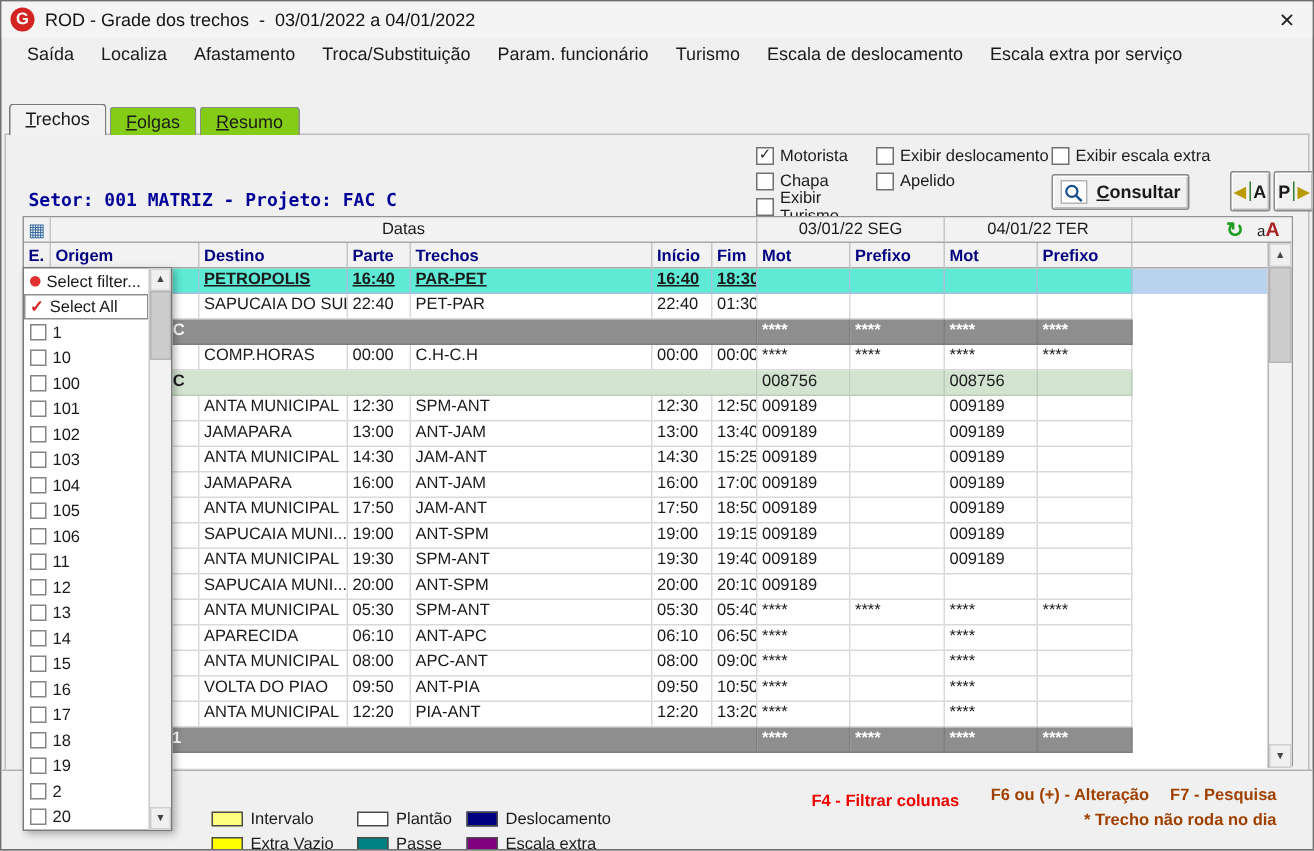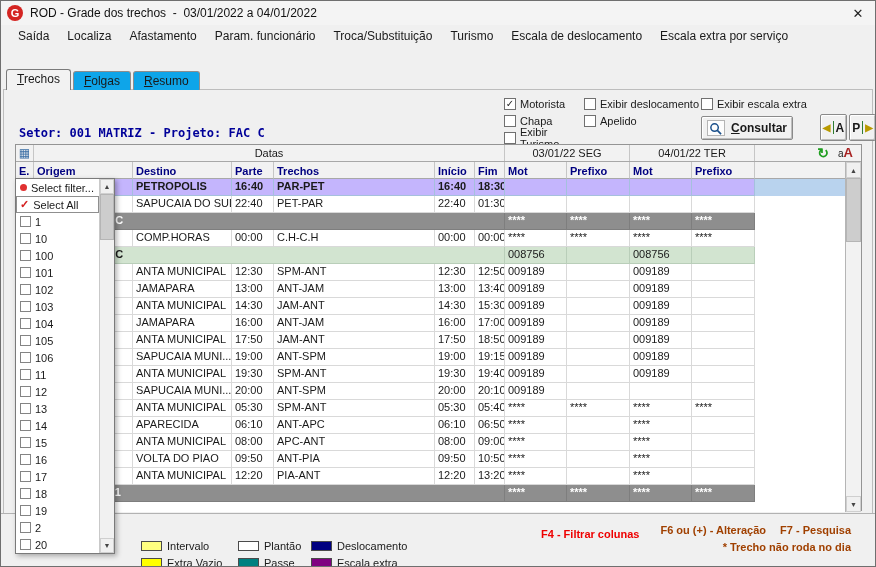--- a/index.html
+++ b/index.html
@@ -19,21 +19,21 @@
 
   
   .menubar  { position:absolute; top:24px; left:0; right:0; height:22px; display:flex;
               align-items:center; padding-left:8px; }
   .menubar2 { position:absolute; top:46px; left:0; right:0; height:21px; display:flex;
               align-items:center; padding-left:8px; border-bottom:1px solid #cdcdcd; }
   .menu-item { padding:3px 9px; white-space:nowrap; cursor:default; }
 
   
   .tabsbar { position:absolute; top:68px; left:5px; height:21px; display:flex; align-items:flex-end; z-index:3; }
-  .tab { height:19px; padding:2px 10px 0; margin-right:2px; background:#0ea5e9;
+  .tab { height:19px; padding:2px 10px 0; margin-right:2px; background:#84cc16;
          border:1px solid #8d8d8d; border-bottom:none; border-radius:3px 3px 0 0; font-size:12px; }
   .tab.active { height:21px; background:#f2f2f2; border-color:#7a7a7a; }
   .ulf { display:block; }
   .ulf::first-letter { text-decoration:underline; }
   .pane { position:absolute; top:88px; left:2px; right:2px; bottom:1px; background:#f0f0f0;
           border:1px solid #bdbdbd; }
 
   
   .info-text { position:absolute; left:18px; top:95px; font-family:"DejaVu Sans Mono", monospace;
                font-size:12px; font-weight:bold; color:#000099; line-height:15px; white-space:pre; }
@@ -82,21 +82,21 @@
            overflow:hidden; white-space:nowrap; display:flex; align-items:center; gap:3px; }
   .hfill { flex:1; border-bottom:1px solid #a8a8a8; }
   .sort-arrow { color:#cc2222; font-weight:bold; font-size:11px; }
 
   #rows { height:333px; overflow:hidden; }
   .trow { display:flex; height:17px; background:#fff; cursor:default; }
   .tcell { border-right:1px solid #d9d9d9; border-bottom:1px solid #d9d9d9; padding:1px 0 0 3px;
            font-size:11px; overflow:hidden; white-space:nowrap; }
   .rfill { flex:1; }
   .trow.selected { background:#b9d3ee; font-weight:bold; }
-  .trow.selected .tcell { background:#c4b5fd; border-color:#a5c0dd; }
+  .trow.selected .tcell { background:#5eead4; border-color:#a5c0dd;text-decoration:underline; }
   .trow.group-gray .tcell { background:#8e8e8e; color:#fff; border-color:#7e7e7e; font-weight:bold; }
   .trow.group-green .tcell { background:#d2e4d0; border-color:#b9ceb9; }
   .trow.group-green .lab { font-weight:bold; }
 
   
   .vscroll { width:16px; background:#f2f2f2; border-left:1px solid #b5b5b5; display:flex;
              flex-direction:column; }
   .sb-btn { height:16px; display:flex; align-items:center; justify-content:center; font-size:7px;
             color:#444; background:#f0f0f0; border:1px solid #cfcfcf; cursor:pointer; }
   .sb-thumb { height:64px; background:#cdcdcd; border:1px solid #b5b5b5; cursor:grab; }
@@ -139,22 +139,22 @@
   <div class="titlebar">
     <span class="logo">G</span>
     <span class="title">ROD - Grade dos trechos  -  03/01/2022 a 04/01/2022</span>
     <span class="close">✕</span>
   </div>
 
   <div class="menubar" id="menubar">
       <div class="menu-item">Saída</div>
       <div class="menu-item">Localiza</div>
       <div class="menu-item">Afastamento</div>
+      <div class="menu-item">Troca/Substituição</div>
       <div class="menu-item">Param. funcionário</div>
-      <div class="menu-item">Troca/Substituição</div>
       <div class="menu-item">Turismo</div>
       <div class="menu-item">Escala de deslocamento</div>
       <div class="menu-item">Escala extra por serviço</div>
     </div>
 
   <div class="pane"></div>
   <div class="tabsbar" id="tabsbar">
       <div class="tab ulf active">Trechos</div>
       <div class="tab ulf">Folgas</div>
       <div class="tab ulf">Resumo</div>
@@ -332,21 +332,21 @@
               <div class="tcell" style="width: 63px;"></div>
               <div class="rfill"></div>
             </div>
             <div class="trow data">
               <div class="tcell" style="width: 18px;"></div>
               <div class="tcell" style="width: 99px;"></div>
               <div class="tcell" style="width: 99px;">ANTA MUNICIPAL</div>
               <div class="tcell" style="width: 42px;">14:30</div>
               <div class="tcell" style="width: 161px;">JAM-ANT</div>
               <div class="tcell" style="width: 40px;">14:30</div>
-              <div class="tcell" style="width: 30px;">15:30</div>
+              <div class="tcell" style="width: 30px;">15:25</div>
               <div class="tcell" style="width: 62px;">009189</div>
               <div class="tcell" style="width: 63px;"></div>
               <div class="tcell" style="width: 62px;">009189</div>
               <div class="tcell" style="width: 63px;"></div>
               <div class="rfill"></div>
             </div>
             <div class="trow data">
               <div class="tcell" style="width: 18px;"></div>
               <div class="tcell" style="width: 99px;"></div>
               <div class="tcell" style="width: 99px;">JAMAPARA</div>

